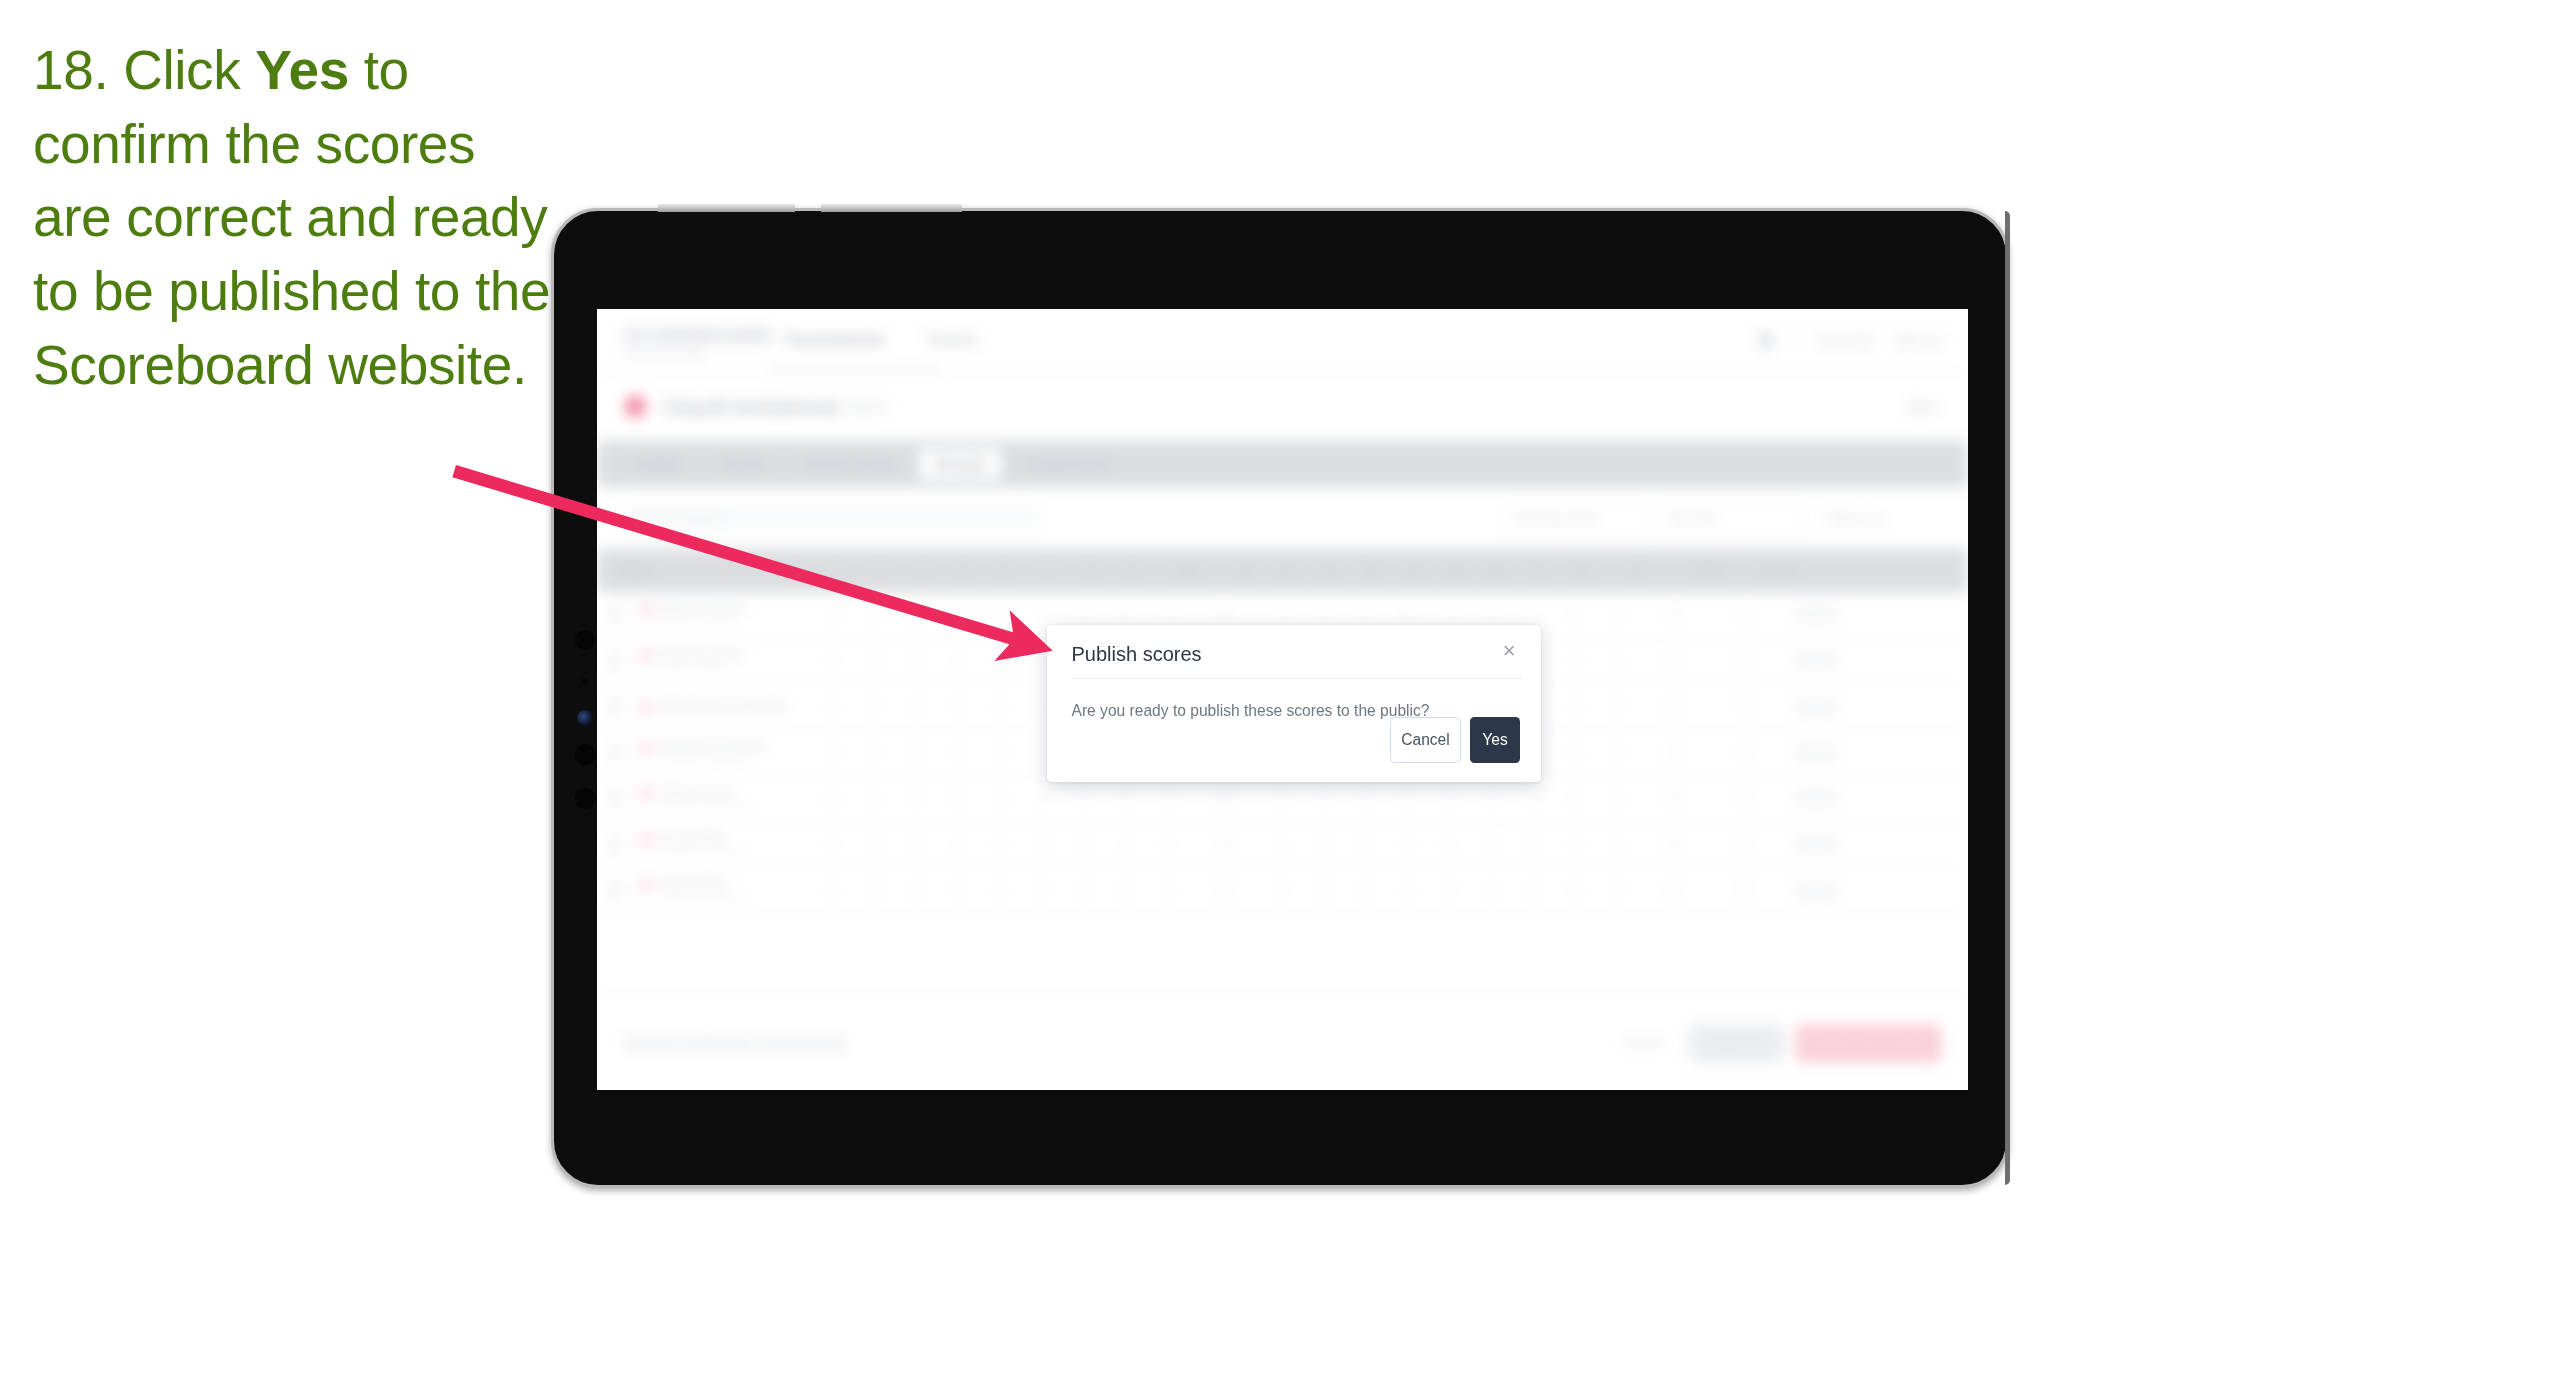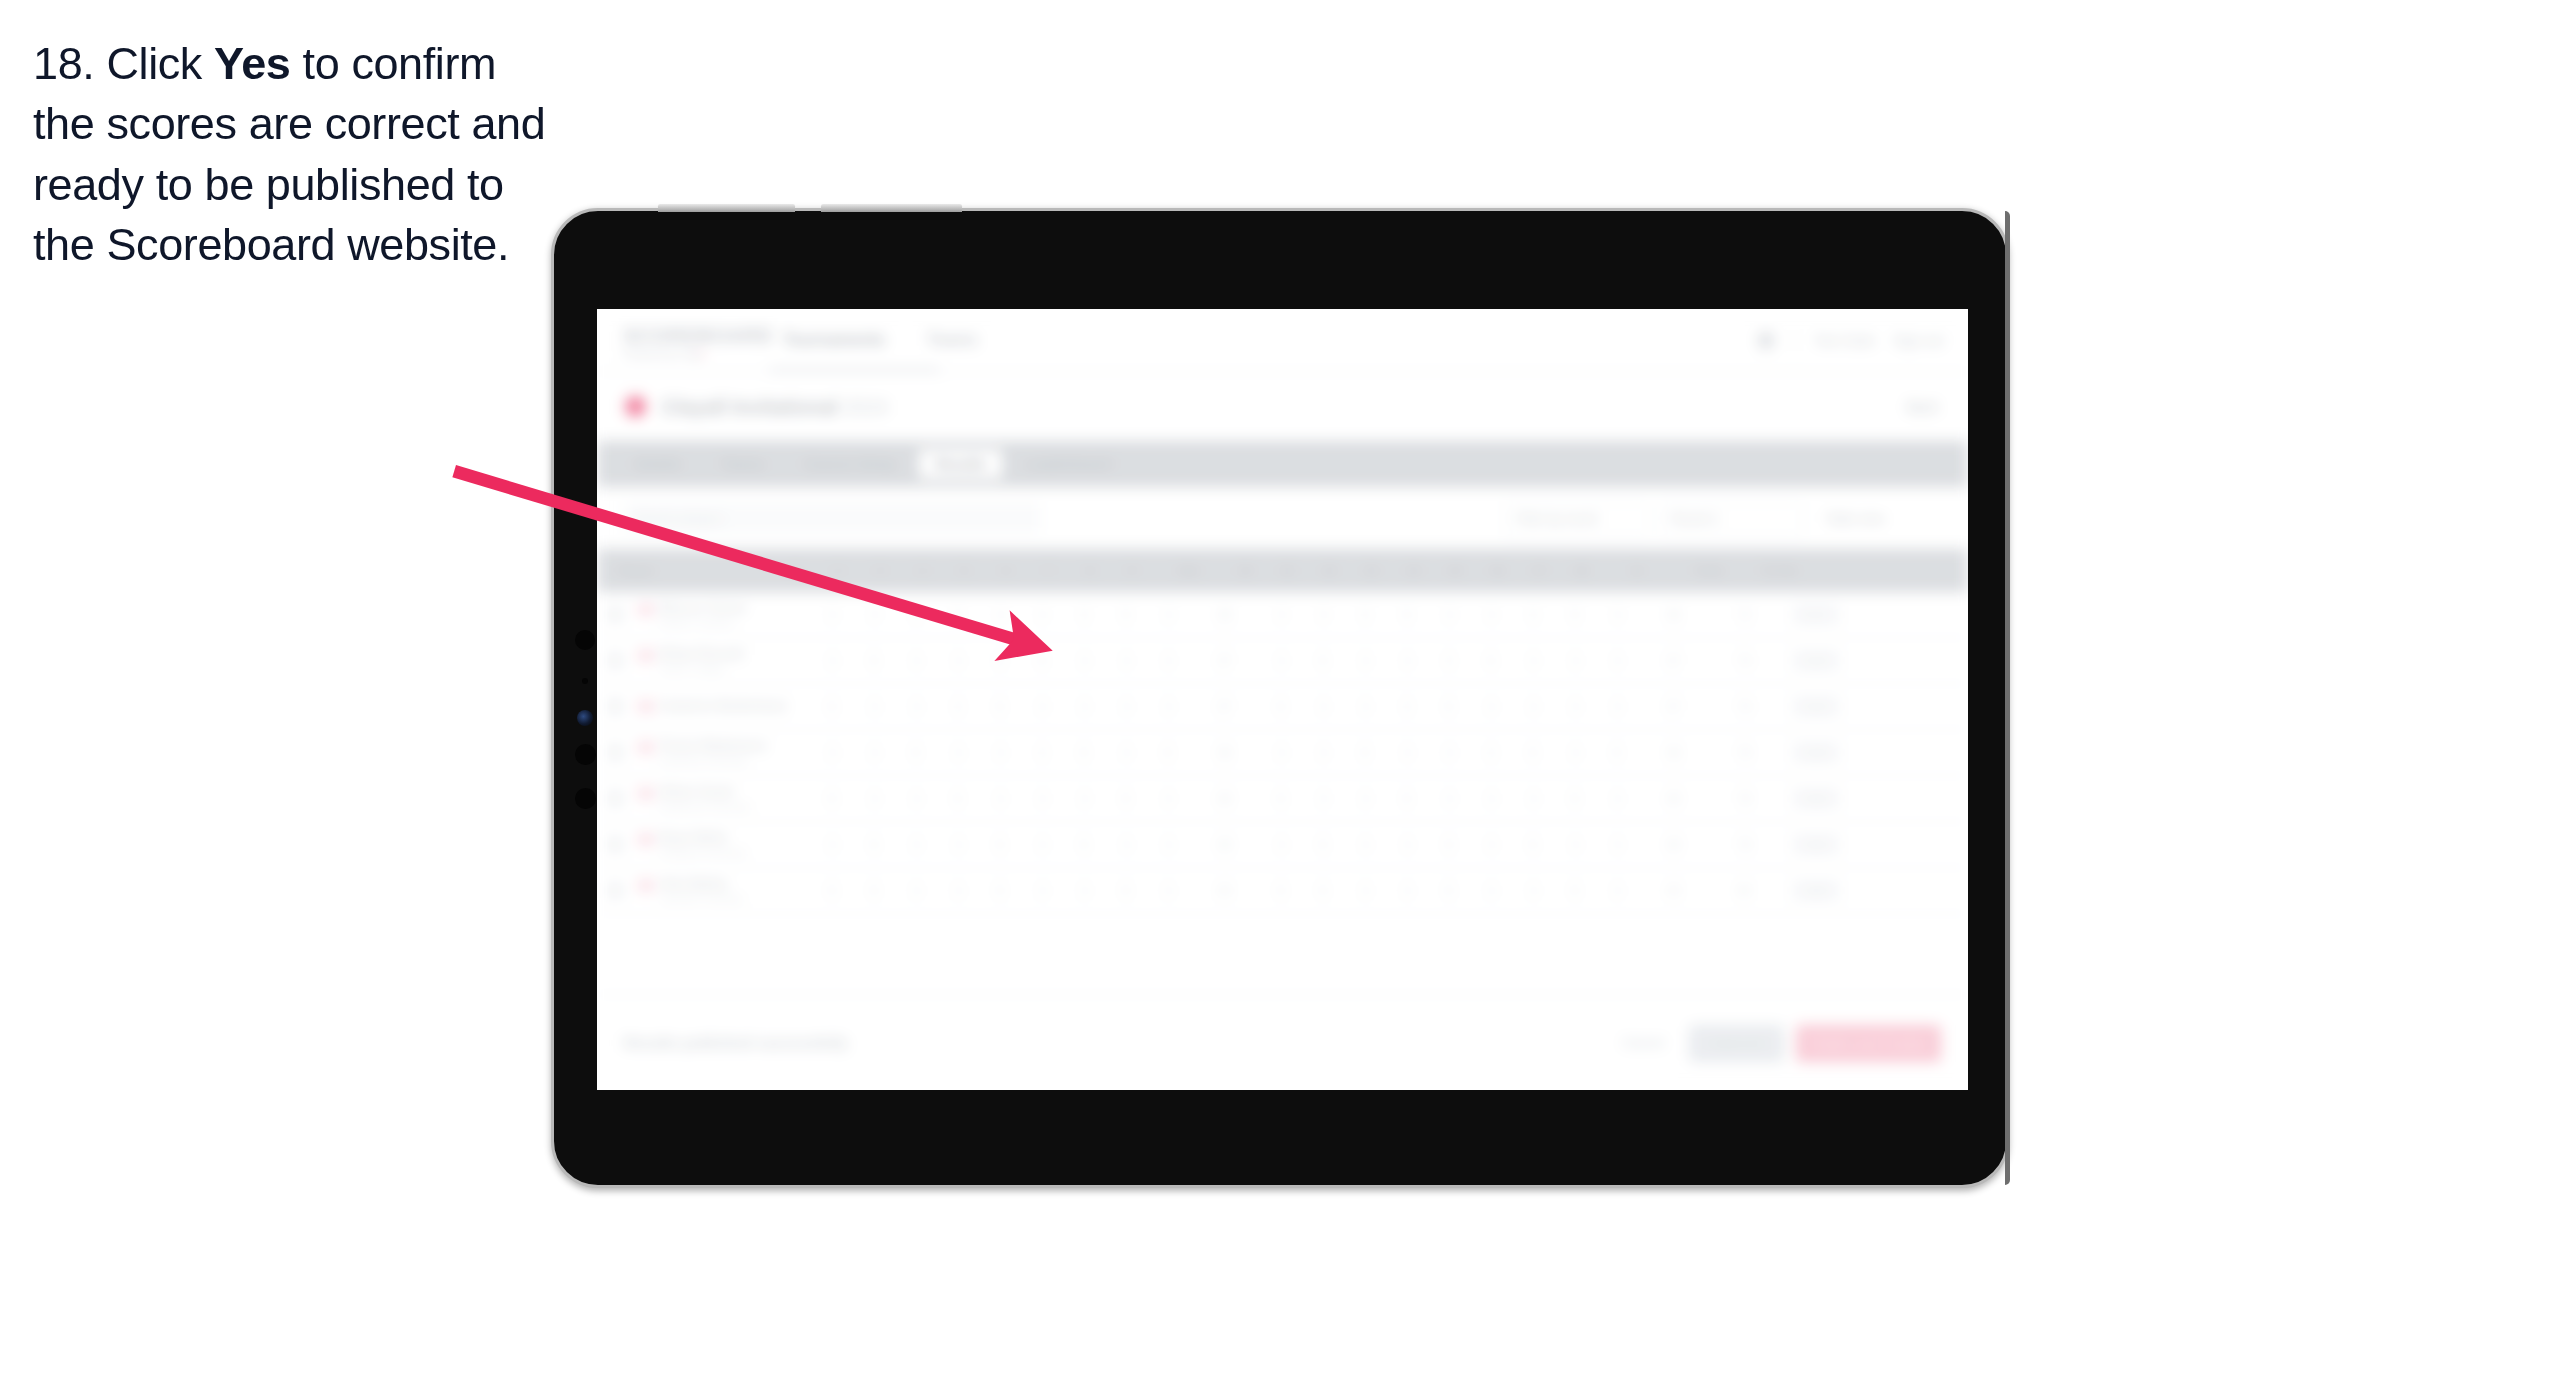--- a/index.html
+++ b/index.html
@@ -14,23 +14,23 @@
     overflow: hidden;
     font-family: "Liberation Sans", sans-serif;
   }
 
   
   .instruction {
     position: absolute;
     left: 33px;
     top: 34px;
     width: 534px;
-    font-size: 45px;
+    font-size: 55px;
     line-height: 1.34;
-    color: #0f172a;
+    color: #4d7c0f;
     font-family: "Liberation Sans", sans-serif;
     letter-spacing: -0.4px;
   }
   .instruction b { font-weight: 700; }
 
   
   .device {
     position: absolute;
     left: 551px;
     top: 208px;
@@ -618,20 +618,30 @@
         <div class="bb-note">Results published successfully</div>
         <div class="bb-link">Cancel</div>
         <div class="bb-btn secondary">Save all</div>
         <div class="bb-btn primary">Publish and Finalize</div>
       </div>
 
     </div>
 
     <div class="modal-scrim"></div>
 
+    <div class="modal">
+      <div class="modal-title">Publish scores</div>
+      <div class="modal-close">×</div>
+      <div class="modal-divider"></div>
+      <div class="modal-body">Are you ready to publish these scores to the public?</div>
+      <div class="modal-actions">
+        <div class="btn btn-cancel">Cancel</div>
+        <div class="btn btn-yes">Yes</div>
+      </div>
+    </div>
 
   </div>
 </div>
 
 <svg class="arrow-svg" viewBox="0 0 3471 1868" preserveAspectRatio="none">
   <defs>
     <marker id="arrowhead" markerWidth="4.2" markerHeight="4.2" refX="1.1" refY="2.1" orient="auto" markerUnits="strokeWidth">
       <path d="M0,0 L4.2,2.1 L0,4.2 L1.0,2.1 z" fill="#ec2a5e"></path>
     </marker>
   </defs>

